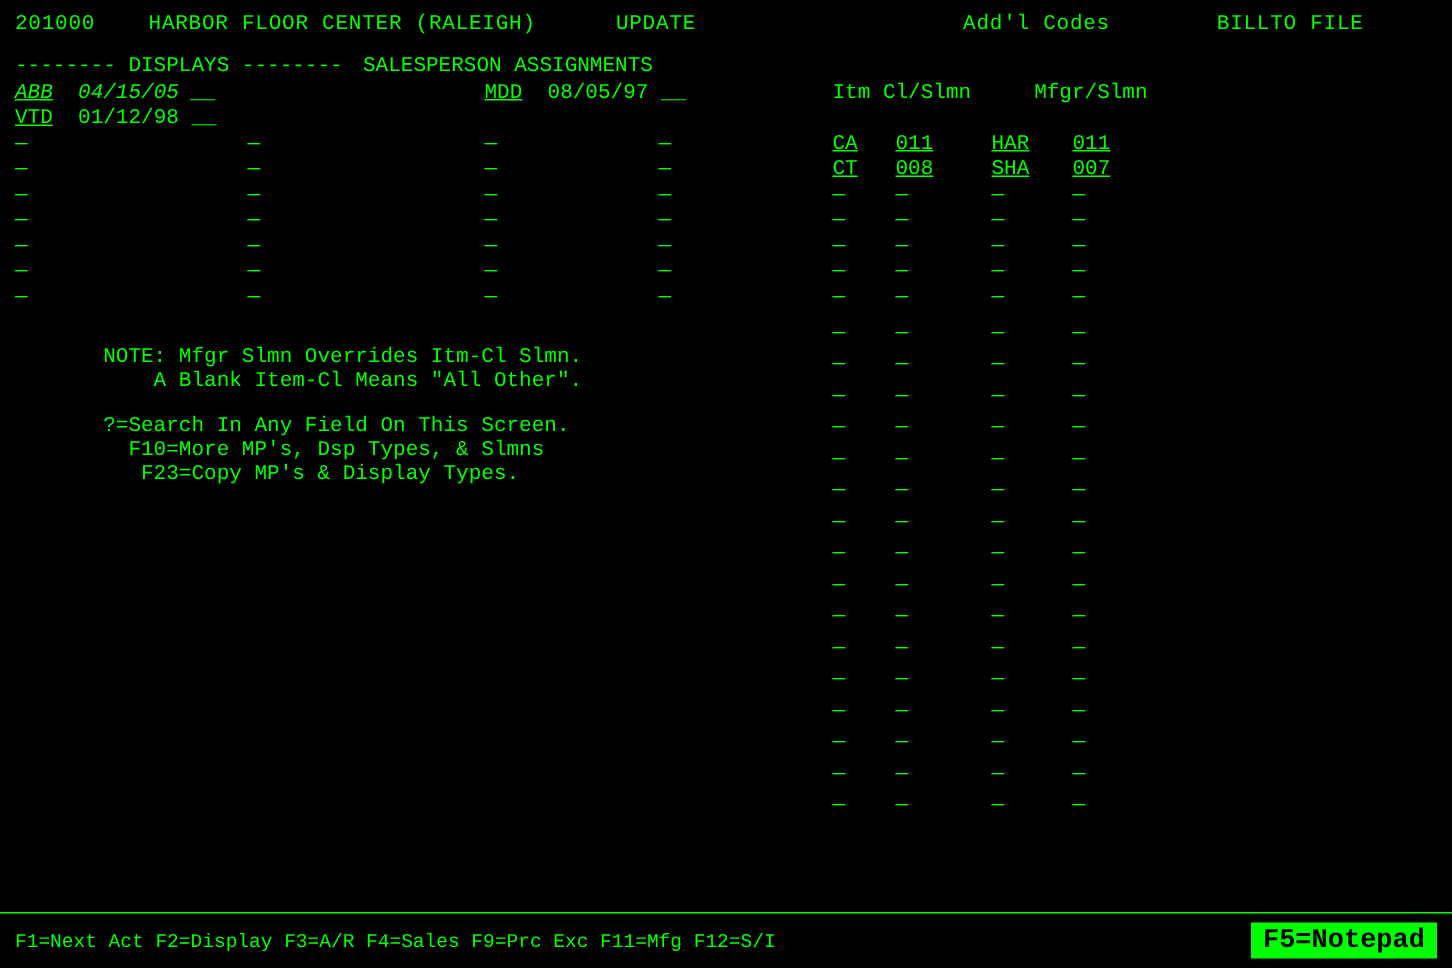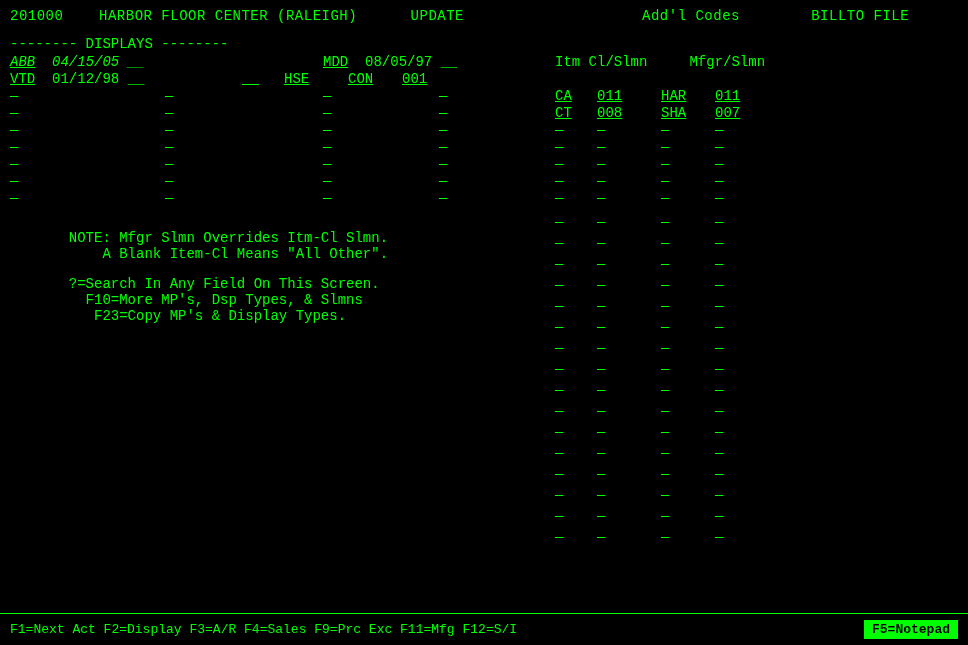--- a/index.html
+++ b/index.html
@@ -49,21 +49,21 @@
       border-top: 1px solid #00ff00;
       display: flex;
       align-items: center;
       justify-content: space-between;
     }
     .f5-btn {
       background: #00ff00;
       color: #000;
       padding: 2px 8px;
       font-family: 'Courier New', Courier, monospace;
-      font-size: 13px;
+      font-size: 18px;
       font-weight: bold;
     }
     .section-headers {
       display: flex;
       margin-bottom: 2px;
     }
     .mkt-header {
       width: 313px;
       flex-shrink: 0;
     }
@@ -90,20 +90,23 @@
     &nbsp;&nbsp;&nbsp;&nbsp;&nbsp;&nbsp;
     <span>BILLTO FILE</span>
   </div>
 
   <div class="main-content">
 
     <div class="section-headers">
       <div class="dsp-header">
         <span>-------- DISPLAYS --------</span>
       </div>
+      <div class="sp-section-header">
+        <span>SALESPERSON ASSIGNMENTS</span>
+      </div>
     </div>
 
     <div style="display:flex; margin-bottom:1px;">
       <div style="width:313px; flex-shrink:0;font-style:italic;">
         <span class="underline">ABB</span>
         &nbsp;04/15/05&nbsp;__
       </div>
       <div style="width:232px; flex-shrink:0;">
         <span class="underline">MDD</span>
         &nbsp;08/05/97&nbsp;__
@@ -112,26 +115,20 @@
         <span>Itm Cl/Slmn</span>
         &nbsp;&nbsp;&nbsp;
         <span>Mfgr/Slmn</span>
       </div>
     </div>
 
     <div style="display:flex; margin-bottom:1px;">
       <div style="width:232px; flex-shrink:0;">
         <span class="underline">VTD</span>
         &nbsp;01/12/98&nbsp;__
-      </div>
-      <div style="flex:1; display:flex; gap:4px;">
-        <span style="width:38px; display:inline-block; text-decoration:underline;">__</span>
-        <span style="width:60px; display:inline-block; text-decoration:underline;">HSE</span>
-        <span style="width:50px; display:inline-block; text-decoration:underline;">CON</span>
-        <span style="text-decoration:underline;">001</span>
       </div>
     </div>
 
     <div style="display:flex; margin-bottom:1px;">
       <div style="width:155px; flex-shrink:0;">—</div>
       <div style="width:158px; flex-shrink:0;">—</div>
       <div style="width:116px; flex-shrink:0;">—</div>
       <div style="width:116px; flex-shrink:0;">—</div>
       <div style="flex:1; display:flex; gap:4px;">
         <span style="width:38px; display:inline-block; text-decoration:underline;">CA</span>

